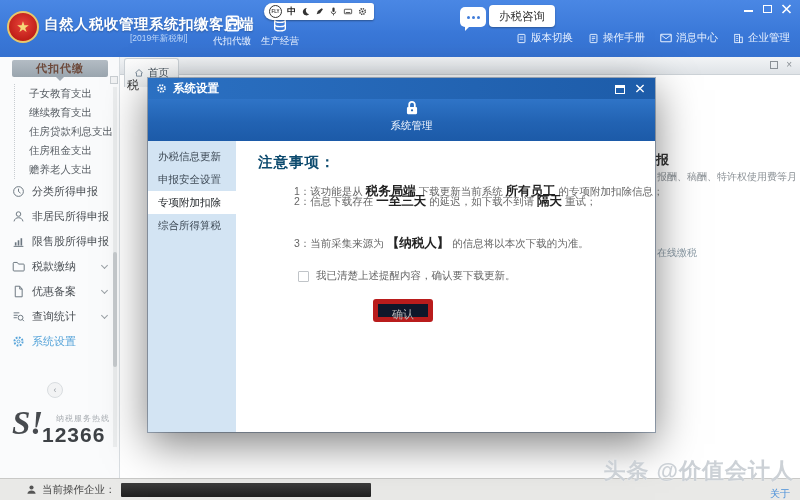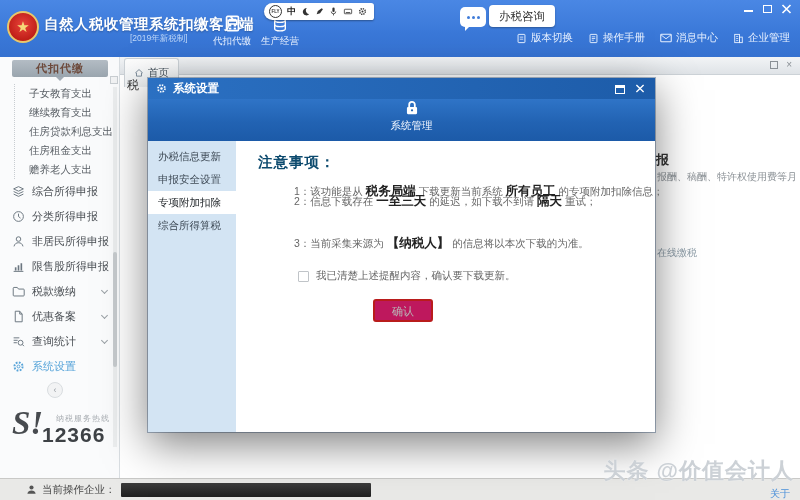--- a/index.html
+++ b/index.html
@@ -114,22 +114,22 @@
                 white-space:nowrap; cursor:pointer; }
   .m-nav-item.active { background:#fff; color:#1f2428; }
 
   .m-content { left:88px; top:63px; width:419px; height:291px; background:#fff; }
   .m-heading { left:22px; top:12px; font-size:14.5px; font-weight:bold; color:#0c4a6e; letter-spacing:1px; }
   .notice { position:absolute; left:36px; font-size:10.5px; color:#666; white-space:nowrap;margin-left:22px; }
   .notice b { font-size:12.5px; color:#222; }
   .chk-row { left:62px; top:128px; display:flex; align-items:center; gap:7px; }
   .chk-box { width:11px; height:11px; border:1px solid #c0c4c8; background:#fff; border-radius:1px; cursor:pointer; }
   .chk-label { font-size:10.5px; color:#666; white-space:nowrap; }
-  .confirm-btn { left:137px; top:158px; width:60px; height:23px; background:#be185d;
-                 border:2px solid #b91c1c; border-radius:3px; color:#b8b8b8; font-size:11px;
+  .confirm-btn { left:137px; top:158px; width:60px; height:23px; background:#0f172a;
+                 border:5px solid #b91c1c; border-radius:3px; color:#b8b8b8; font-size:11px;
                  text-align:center; line-height:21px; cursor:pointer; }
 
   
   .statusbar { left:0; top:478px; width:800px; height:22px; background:#e9e9e7; border-top:1px solid #c9c9c7;
                display:flex; align-items:center; padding-left:26px; gap:5px; }
   .status-label { font-size:10.5px; color:#474747; white-space:nowrap; }
   .redacted { width:250px; height:14px; background:linear-gradient(180deg,#3c3c3c,#1f1f1f); border-radius:1px; }
   .watermark { right:6px; top:456px; font-size:22px; font-weight:bold; color:#ccd1d6;
                text-shadow:0 0 1px #fff; letter-spacing:1px; white-space:nowrap; z-index:20; }
   .about-link { right:10px; top:487px; font-size:10px; color:#4a90d9; z-index:21; cursor:pointer; }
@@ -250,28 +250,20 @@
       <div class="sub-item">子女教育支出</div>
       <div class="sub-item">继续教育支出</div>
       <div class="sub-item">住房贷款利息支出</div>
       <div class="sub-item">住房租金支出</div>
       <div class="sub-item">赡养老人支出</div>
     </div>
 
     <div class="abs menu-list">
       <div class="menu-item">
         <svg width="13" height="13" viewBox="0 0 16 16">
-            <path d="M8 2l6 2.8L8 7.6 2 4.8z" fill="none" stroke="#6b7680" stroke-width="1.2"></path>
-            <path d="M2 8l6 2.8L14 8" fill="none" stroke="#6b7680" stroke-width="1.2"></path>
-            <path d="M2 11.2l6 2.8 6-2.8" fill="none" stroke="#6b7680" stroke-width="1.2"></path>
-          </svg>
-        <span>综合所得申报</span>
-      </div>
-      <div class="menu-item">
-        <svg width="13" height="13" viewBox="0 0 16 16">
             <circle cx="8" cy="8" r="6" fill="none" stroke="#6b7680" stroke-width="1.2"></circle>
             <path d="M8 4.5V8l2.5 2" fill="none" stroke="#6b7680" stroke-width="1.2"></path>
           </svg>
         <span>分类所得申报</span>
       </div>
       <div class="menu-item">
         <svg width="13" height="13" viewBox="0 0 16 16">
             <circle cx="8" cy="5" r="2.8" fill="none" stroke="#6b7680" stroke-width="1.2"></circle>
             <path d="M2.5 14c.6-3 2.7-4.5 5.5-4.5s4.9 1.5 5.5 4.5" fill="none" stroke="#6b7680" stroke-width="1.2"></path>
           </svg>

